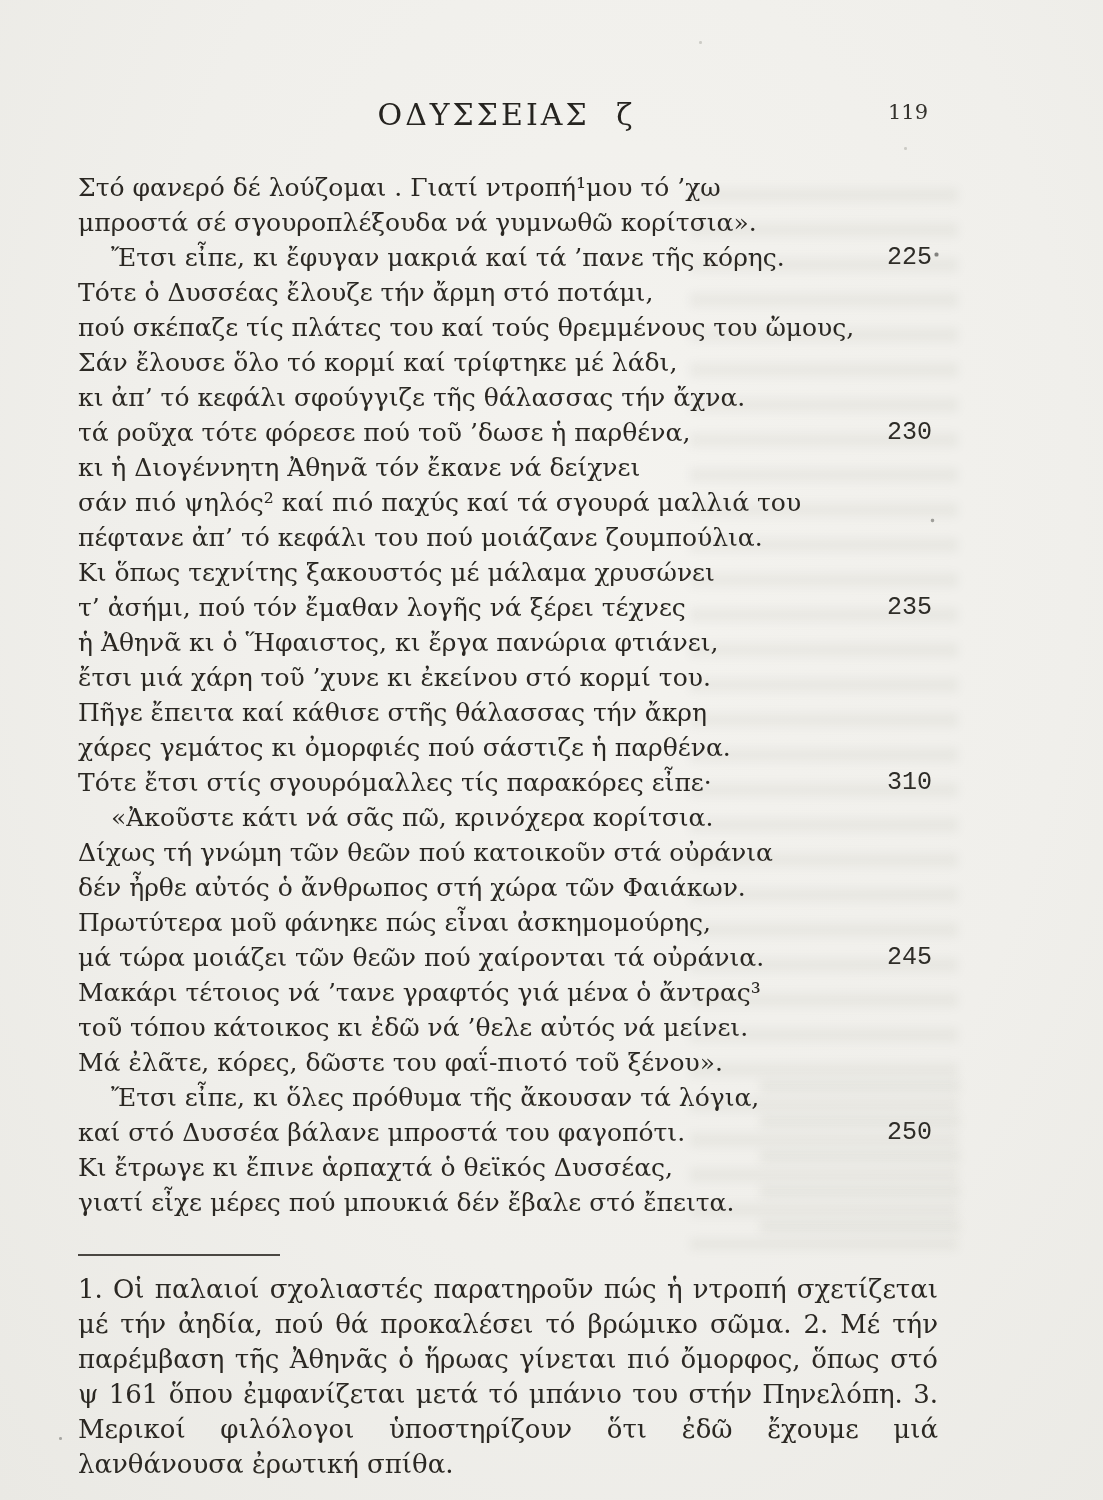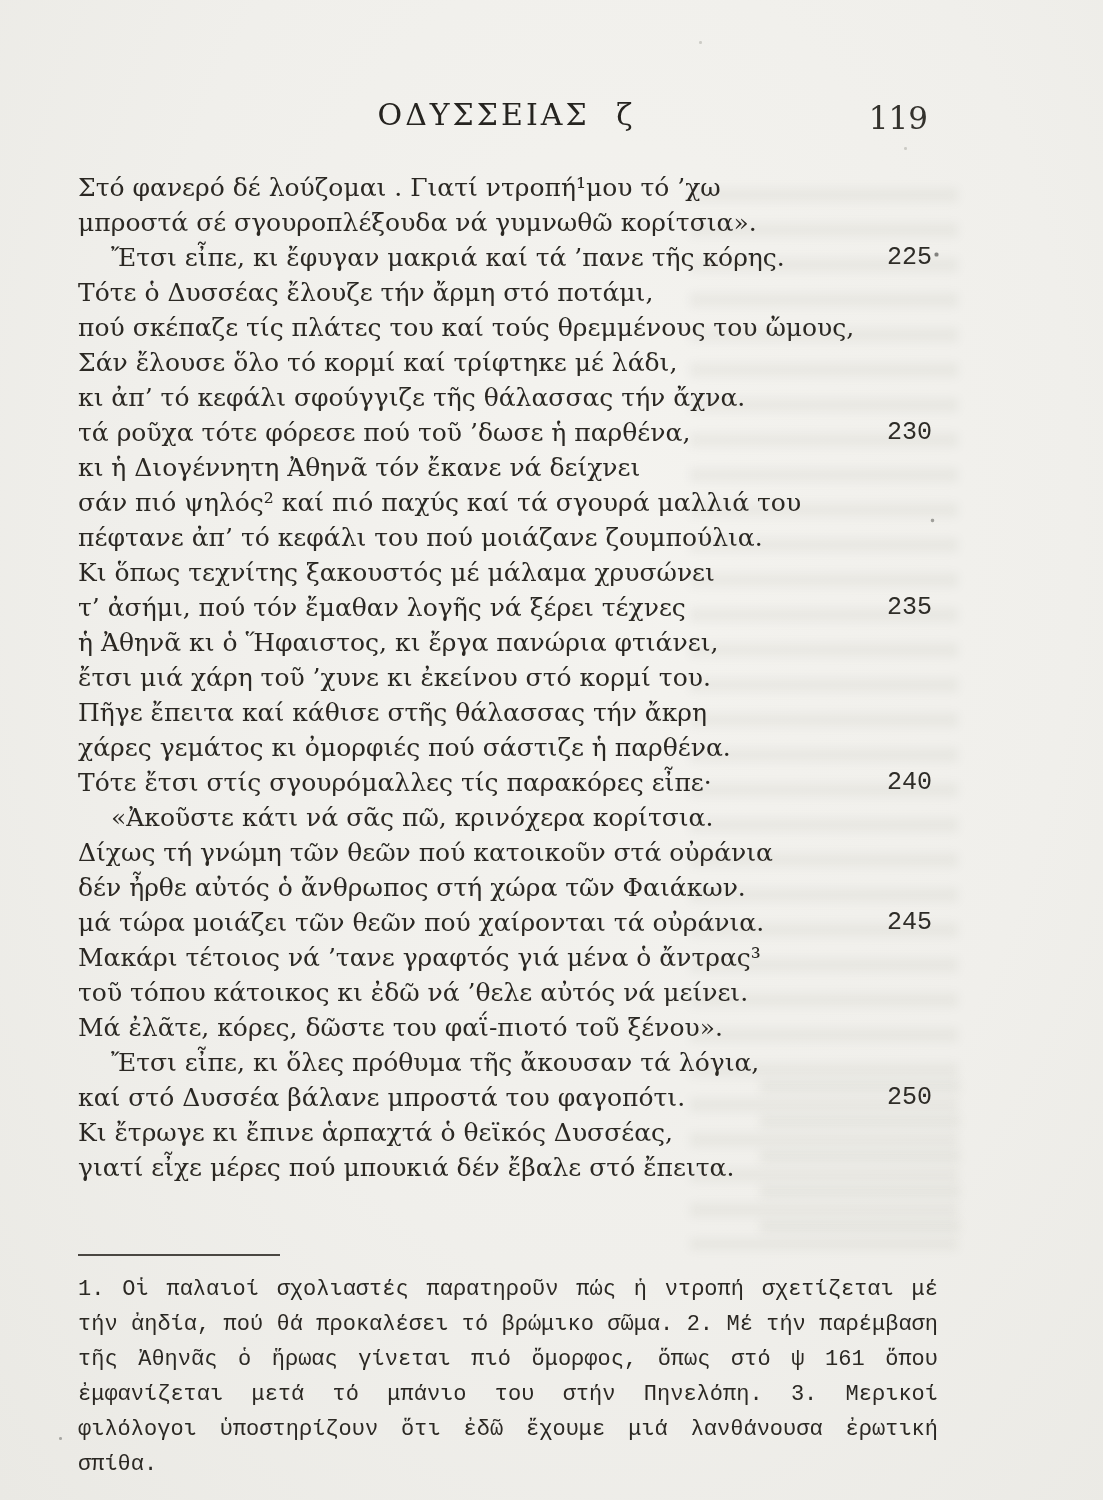--- a/index.html
+++ b/index.html
@@ -44,39 +44,38 @@
     pointer-events:none;
   }
   .title {
     position:absolute; left:78px; top:97px; width:857px;
     text-align:center;
     font-size:30px; letter-spacing:3px; word-spacing:14px;
     color:#262420;
   }
   .pagenum {
     position:absolute; top:100px; right:175px;
-    font-size:31px; color:#34322d;
+    font-size:21px; color:#34322d;
   }
   .poem { position:absolute; left:78px; top:170px; width:857px; }
   .line {
     position:relative; height:35px; line-height:35px;
     font-size:25px; white-space:nowrap;
   }
   .line.indent { padding-left:33px; }
   .line-num { position:absolute; right:3px; top:0; font-size:25px; color:#2e2c27;font-family:Liberation Mono, monospace; }
   .fn-rule {
     position:absolute; left:78px; top:1254px; width:202px;
     border-top:2px solid #4a4742;
   }
   .footnote {
     position:absolute; left:78px; top:1272px; width:860px;
-    font-size:22px; line-height:35px;
+    font-size:26px; line-height:35px;
     text-align:justify;
     color:#2b2823;
-    font-family:Liberation Mono, monospace;
   }
 </style>
 </head>
 <body>
 
 <div class="page">
   <div class="scan-bleed"></div>
   <div class="scan-bleed2"></div>
   <div class="specks"></div>
 
@@ -166,38 +165,42 @@
         <span class="line-num"></span>
       </div>
 
       <div class="line">
         <span class="line-text">χάρες γεμάτος κι ὀμορφιές πού σάστιζε ἡ παρθένα.</span>
         <span class="line-num"></span>
       </div>
 
       <div class="line">
         <span class="line-text">Τότε ἔτσι στίς σγουρόμαλλες τίς παρακόρες εἶπε·</span>
-        <span class="line-num">240</span>
+        <span class="line-num">310</span>
       </div>
 
       <div class="line indent">
         <span class="line-text">«Ἀκοῦστε κάτι νά σᾶς πῶ, κρινόχερα κορίτσια.</span>
         <span class="line-num"></span>
       </div>
 
       <div class="line">
         <span class="line-text">Δίχως τή γνώμη τῶν θεῶν πού κατοικοῦν στά οὐράνια</span>
         <span class="line-num"></span>
       </div>
 
       <div class="line">
         <span class="line-text">δέν ἦρθε αὐτός ὁ ἄνθρωπος στή χώρα τῶν Φαιάκων.</span>
         <span class="line-num"></span>
       </div>
 
+      <div class="line">
+        <span class="line-text">Πρωτύτερα μοῦ φάνηκε πώς εἶναι ἀσκημομούρης,</span>
+        <span class="line-num"></span>
+      </div>
 
       <div class="line">
         <span class="line-text">μά τώρα μοιάζει τῶν θεῶν πού χαίρονται τά οὐράνια.</span>
         <span class="line-num">245</span>
       </div>
 
       <div class="line">
         <span class="line-text">Μακάρι τέτοιος νά ’τανε γραφτός γιά μένα ὁ ἄντρας³</span>
         <span class="line-num"></span>
       </div>

